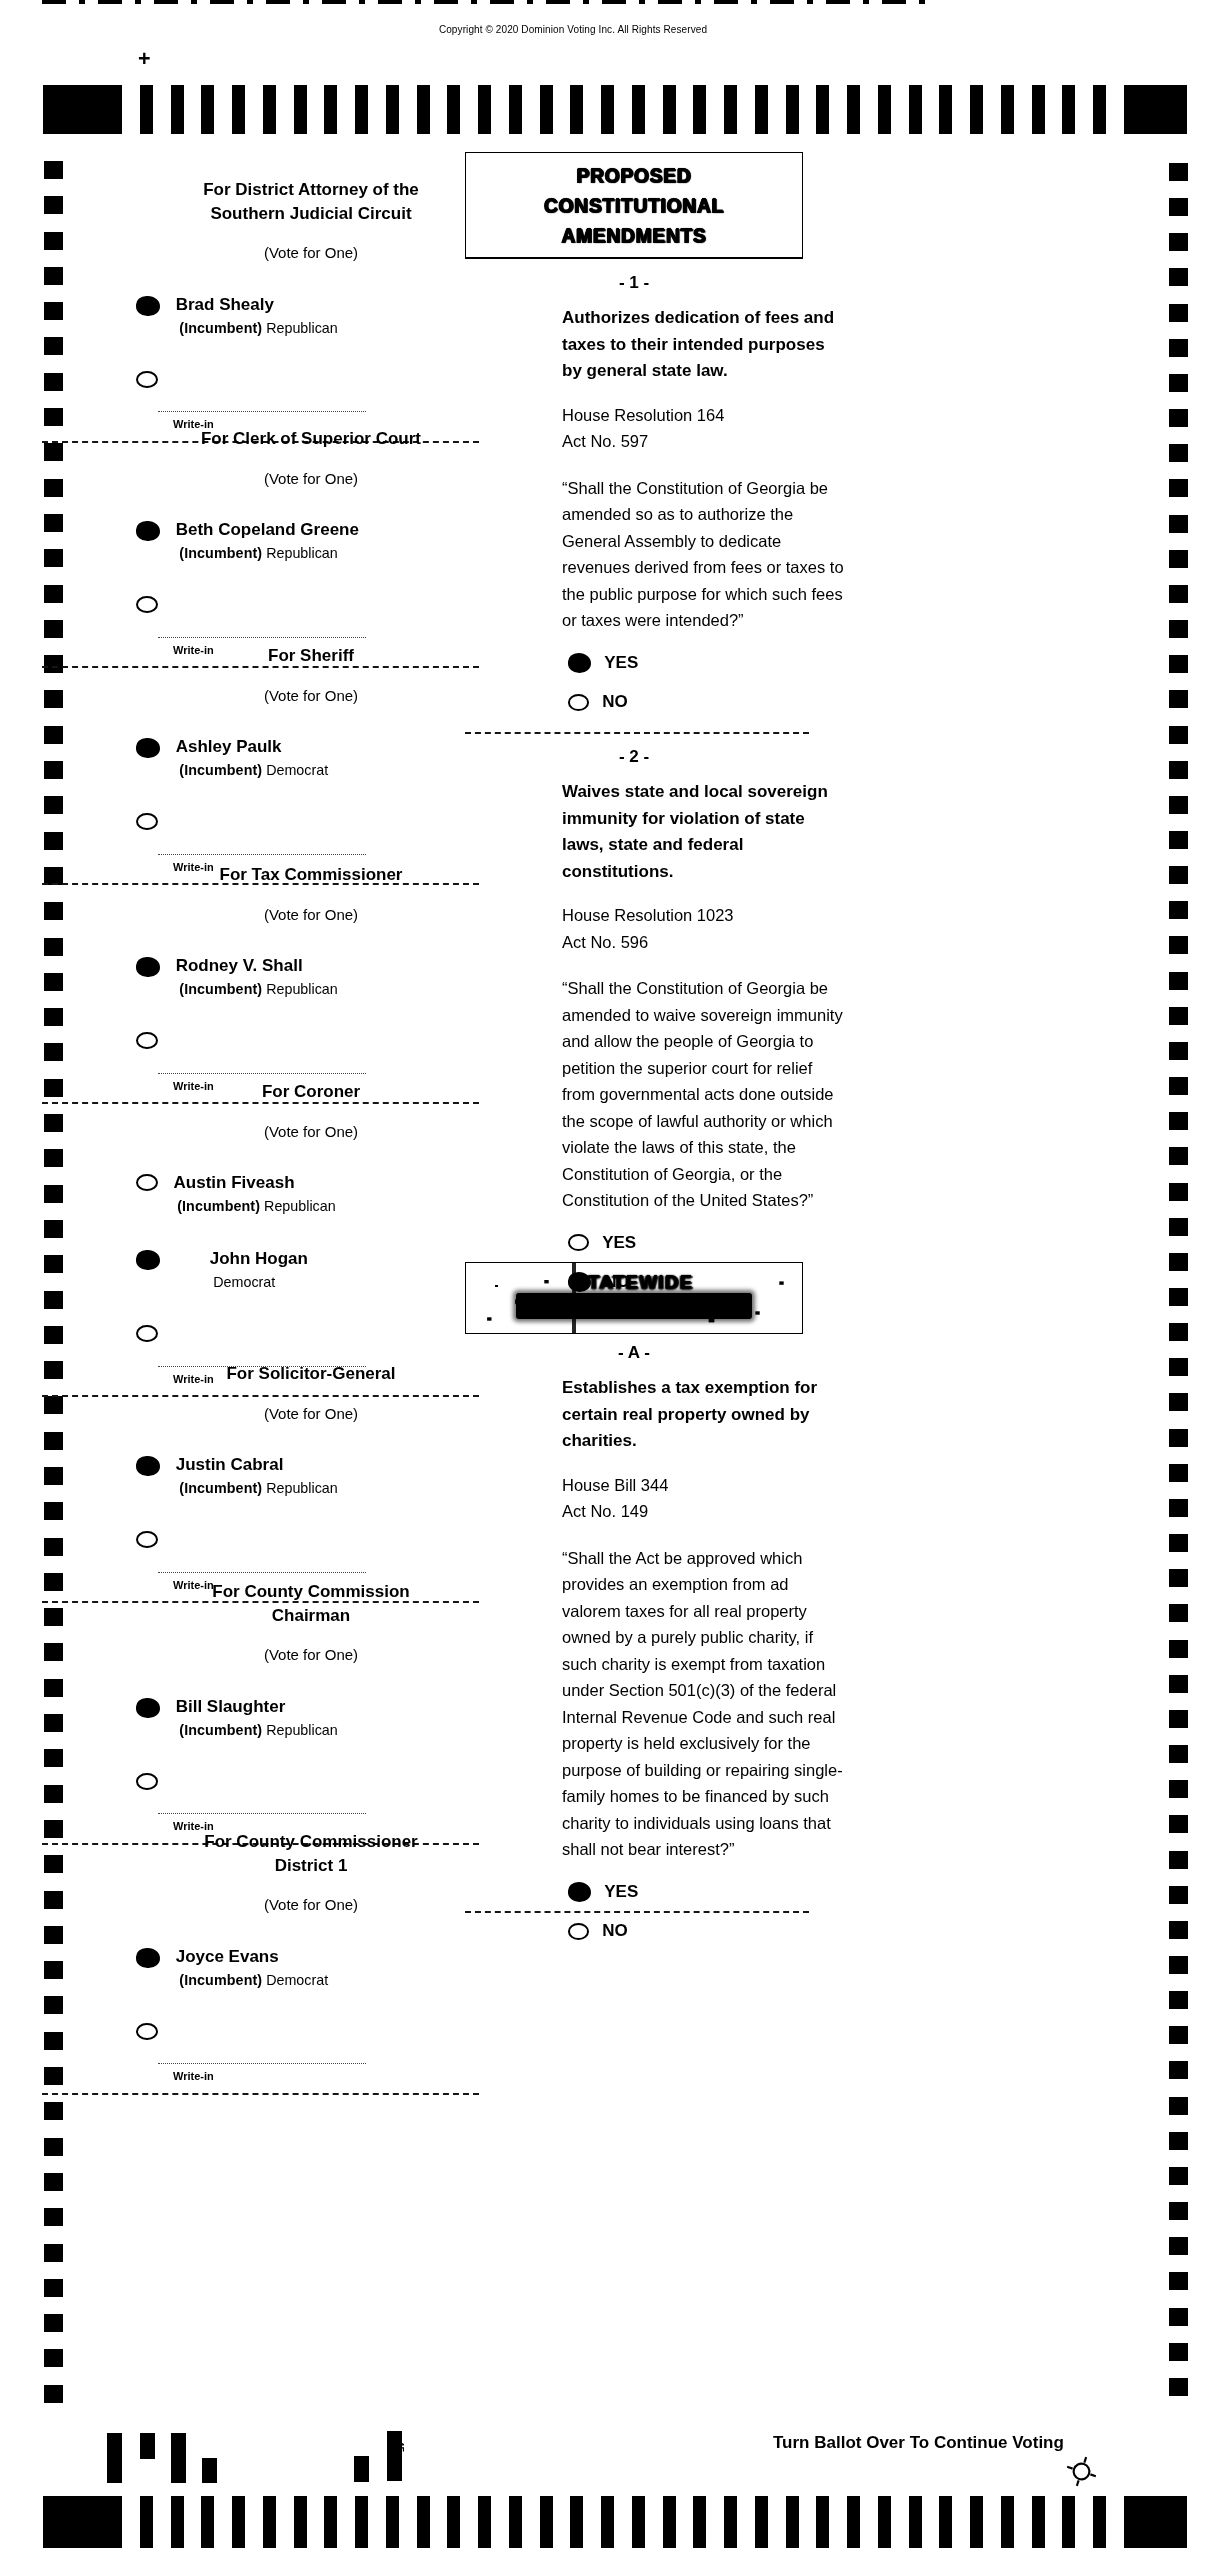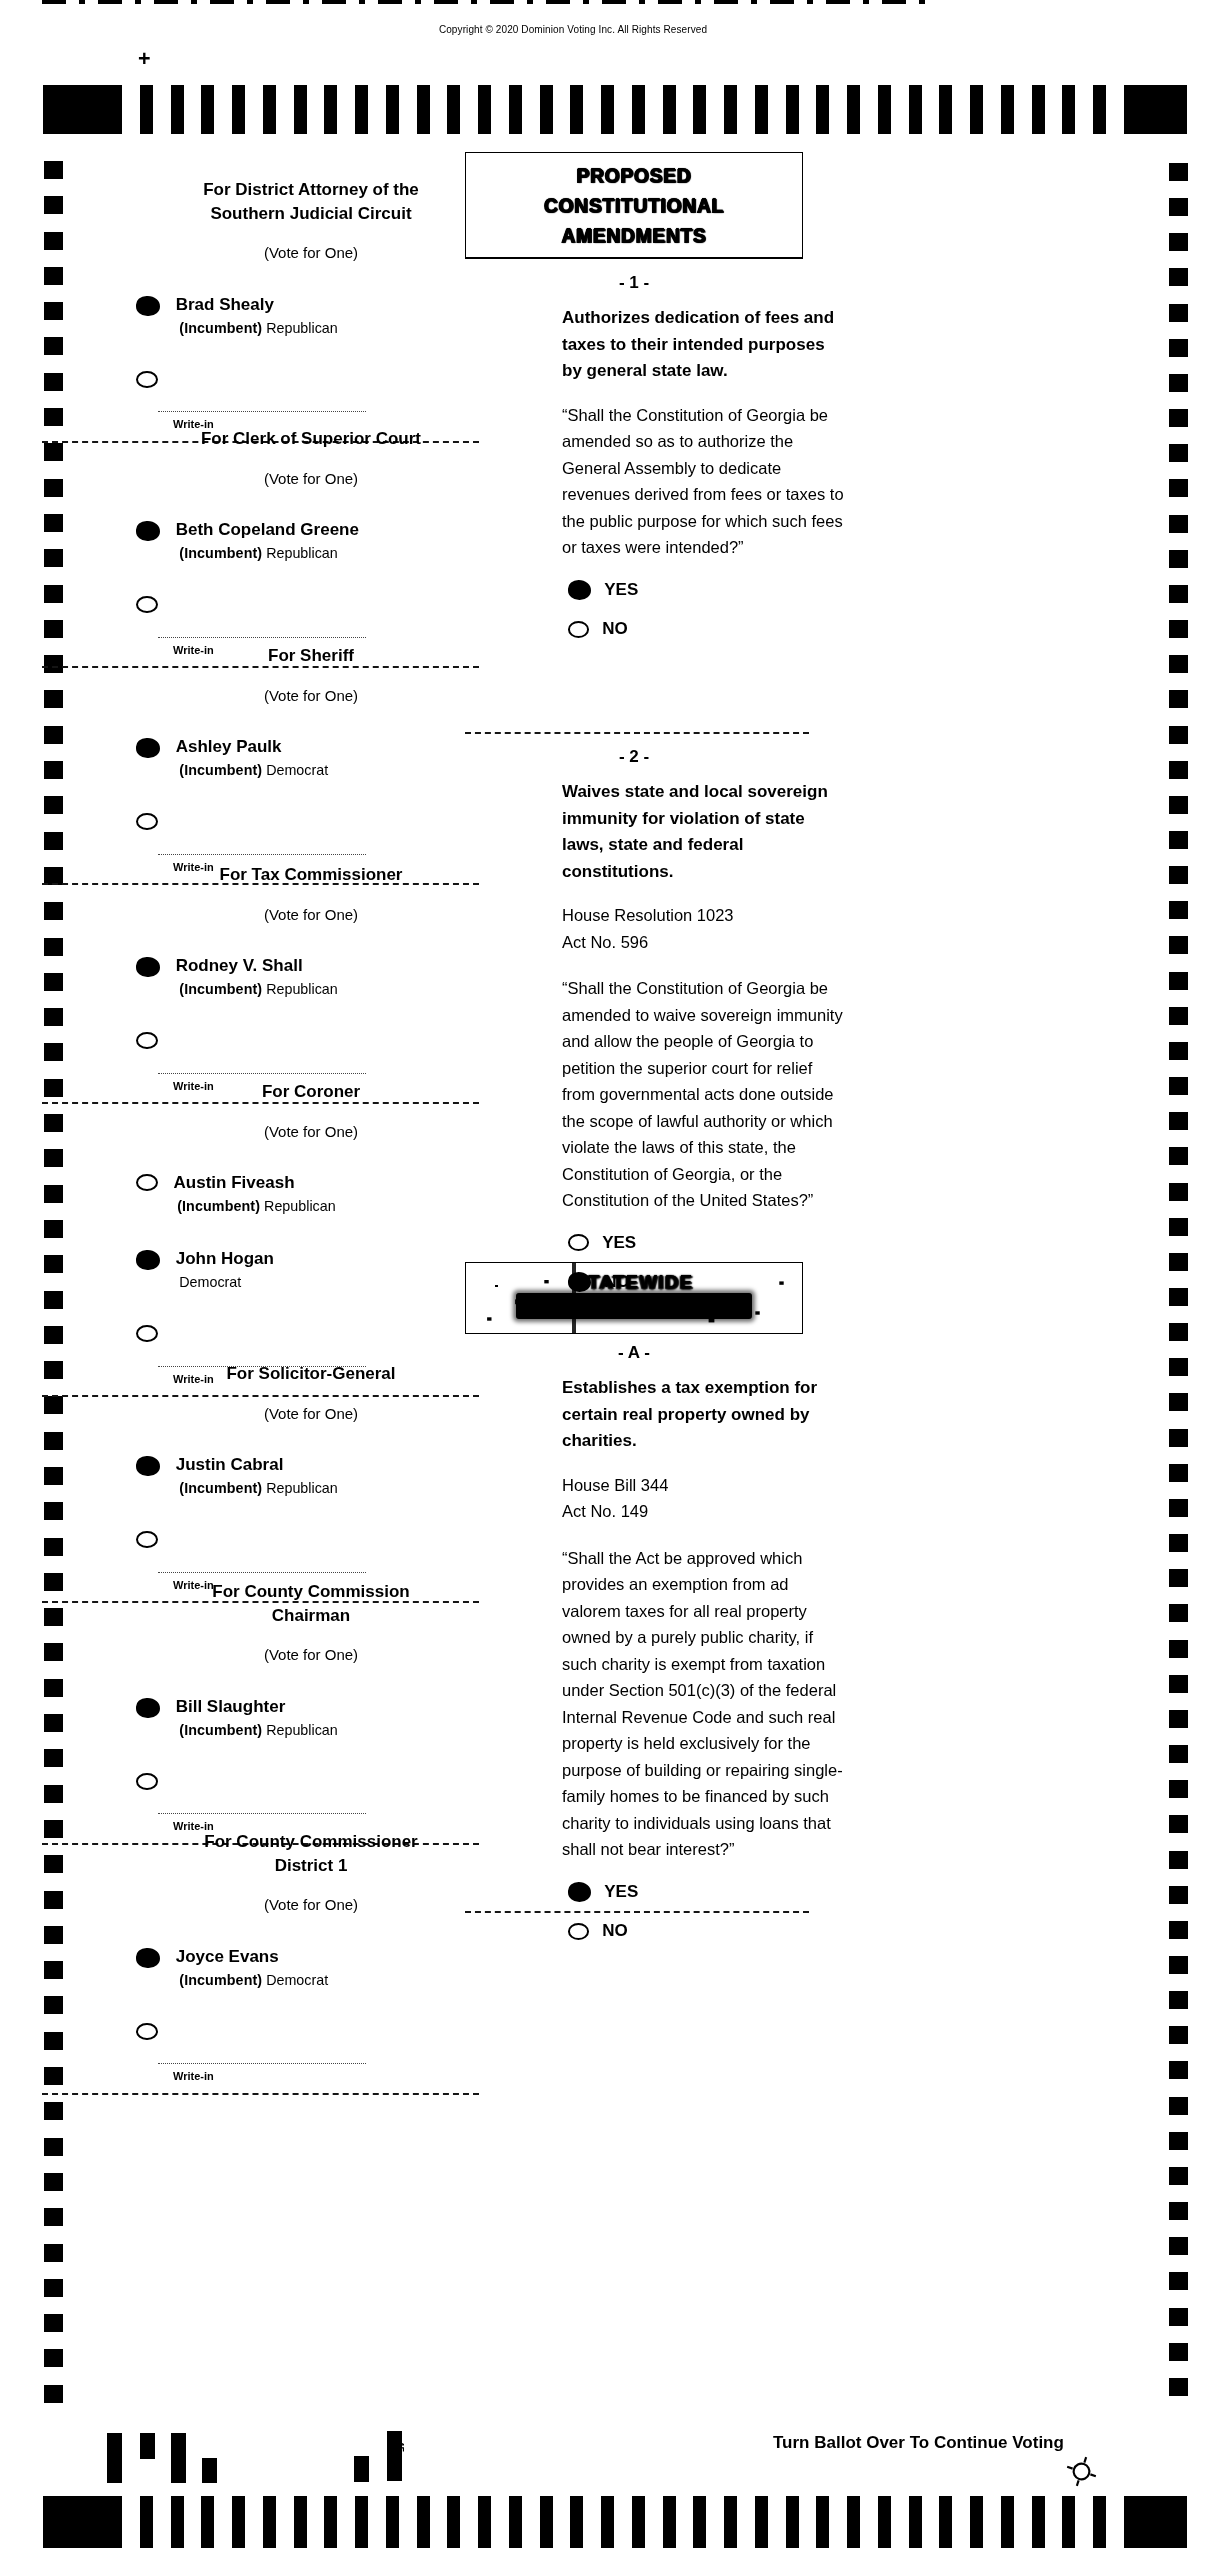--- a/index.html
+++ b/index.html
@@ -29,21 +29,21 @@
   
   .col-left{position:absolute;left:132px;top:0;width:358px;height:2363px;}
   .col-right{position:absolute;left:562px;top:0;width:283px;height:2363px;}
 
   .contest{position:absolute;width:100%;}
   .ct0{top:161px}.ct1{top:410px}.ct2{top:627px}.ct3{top:846px}
   .ct4{top:1063px}.ct5{top:1345px}.ct6{top:1563px}.ct7{top:1813px}
   .c-title{font-weight:bold;font-size:17px;line-height:23.6px;text-align:center;}
   .c-vote{font-size:15px;line-height:21.5px;text-align:center;}
   .cand{display:flex;margin-top:30px;padding-left:4.3px;}
-  .cand + .cand{margin-top:33px;}
+  .cand + .cand{margin-top:33px;gap:34px;}
   .oval{width:21.5px;height:17px;border:2.1px solid #000;border-radius:50%;flex:none;
         display:inline-block;background:#fff;box-sizing:border-box;}
   .oval.filled{background:#000;width:23.6px;height:20px;border-radius:46% 54% 50% 50%;}
   .cand .oval{margin-top:2.1px;}
   .cand-info{margin-left:15.8px;}
   .cand-name{font-weight:bold;font-size:17px;line-height:21.5px;}
   .cand-party{font-size:14.3px;line-height:18px;margin-top:3.6px;padding-left:3.6px;}
   .cand-party b{letter-spacing:0.1px;}
   .empty-row{margin-top:34px;padding-left:4.3px;}
   .wi-rule{border-top:1.4px dotted #444;width:208px;margin:21.5px 0 2.1px 26px;}
@@ -453,20 +453,24 @@
       <div class="t smudge">
         <span>PROPOSED</span><br>
         <span>CONSTITUTIONAL</span><br>
         <span>AMENDMENTS</span>
       </div>
     </div>
 
     <section class="measure m1">
       <div class="m-number">- 1 -</div>
       <div class="m-summary">Authorizes dedication of fees and taxes to their intended purposes by general state law.</div>
+      <div class="m-refs">
+        <div>House Resolution 164</div>
+        <div>Act No. 597</div>
+      </div>
       <div class="m-question">“Shall the Constitution of Georgia be amended so as to authorize the General Assembly to dedicate revenues derived from fees or taxes to the public purpose for which such fees or taxes were intended?”</div>
       <div class="choice">
         <span class="oval filled"></span>
         <span class="label">YES</span>
       </div>
       <div class="choice">
         <span class="oval"></span>
         <span class="label">NO</span>
       </div>
     </section>

